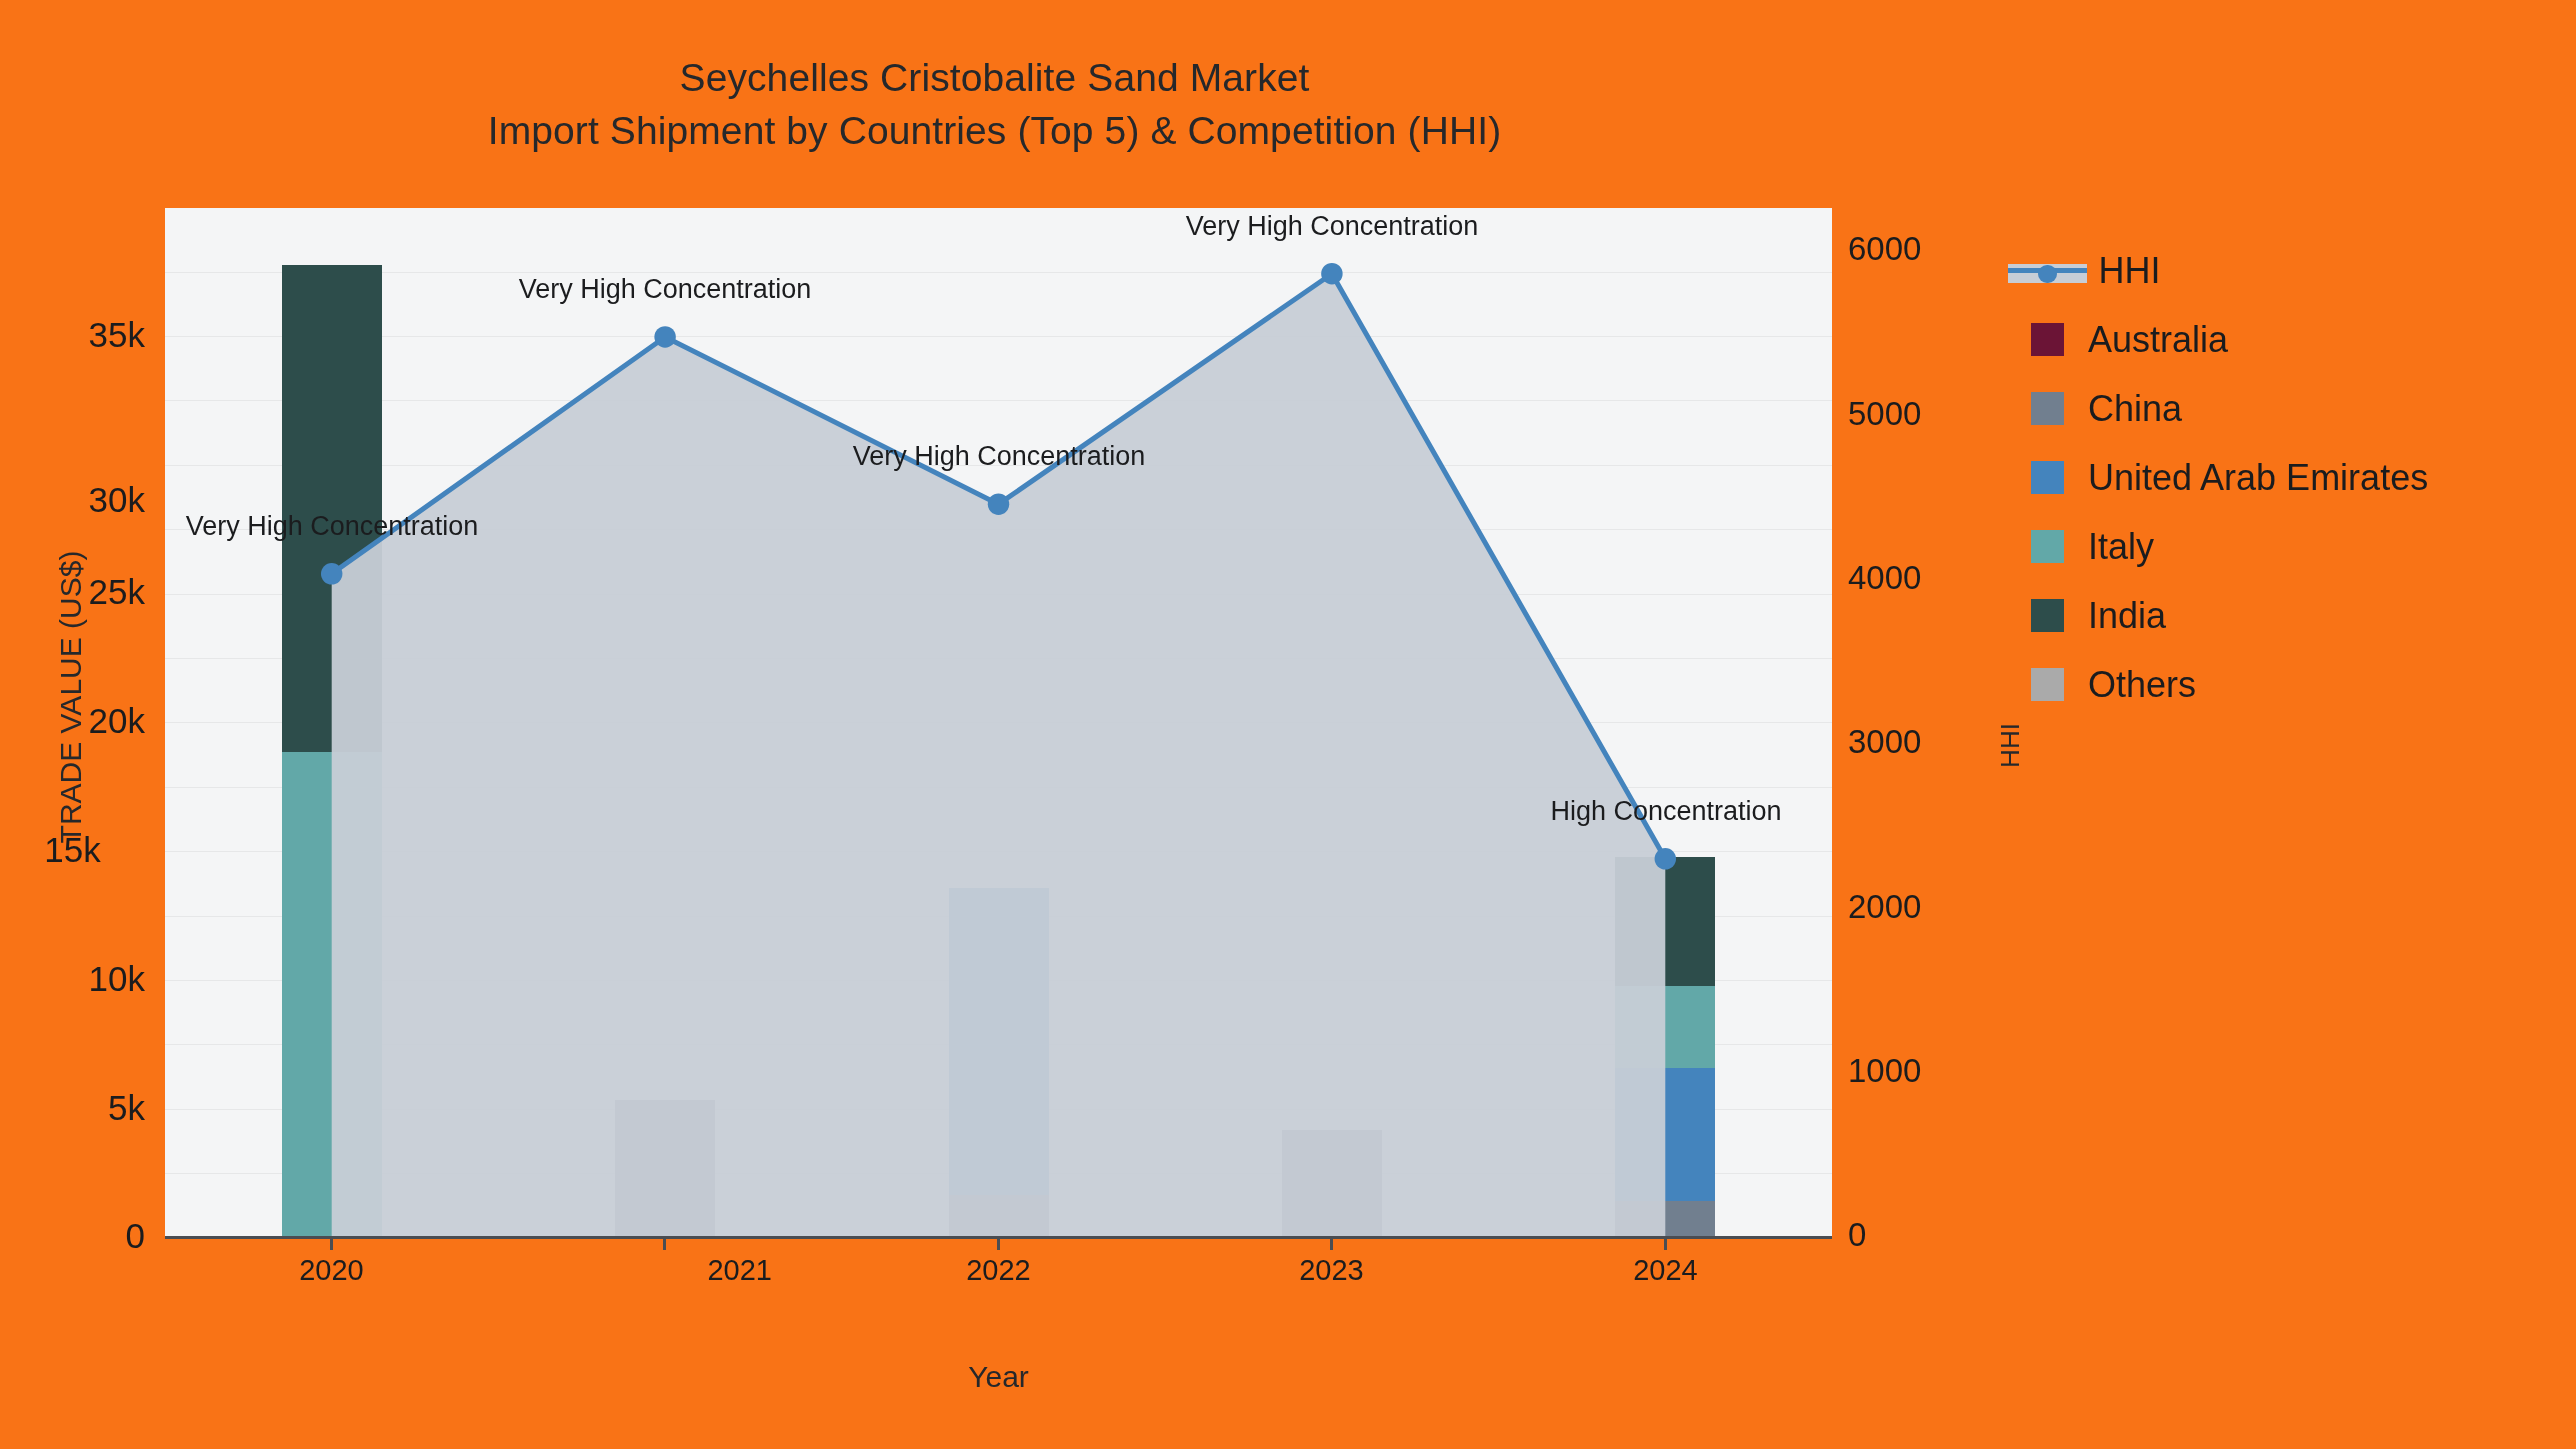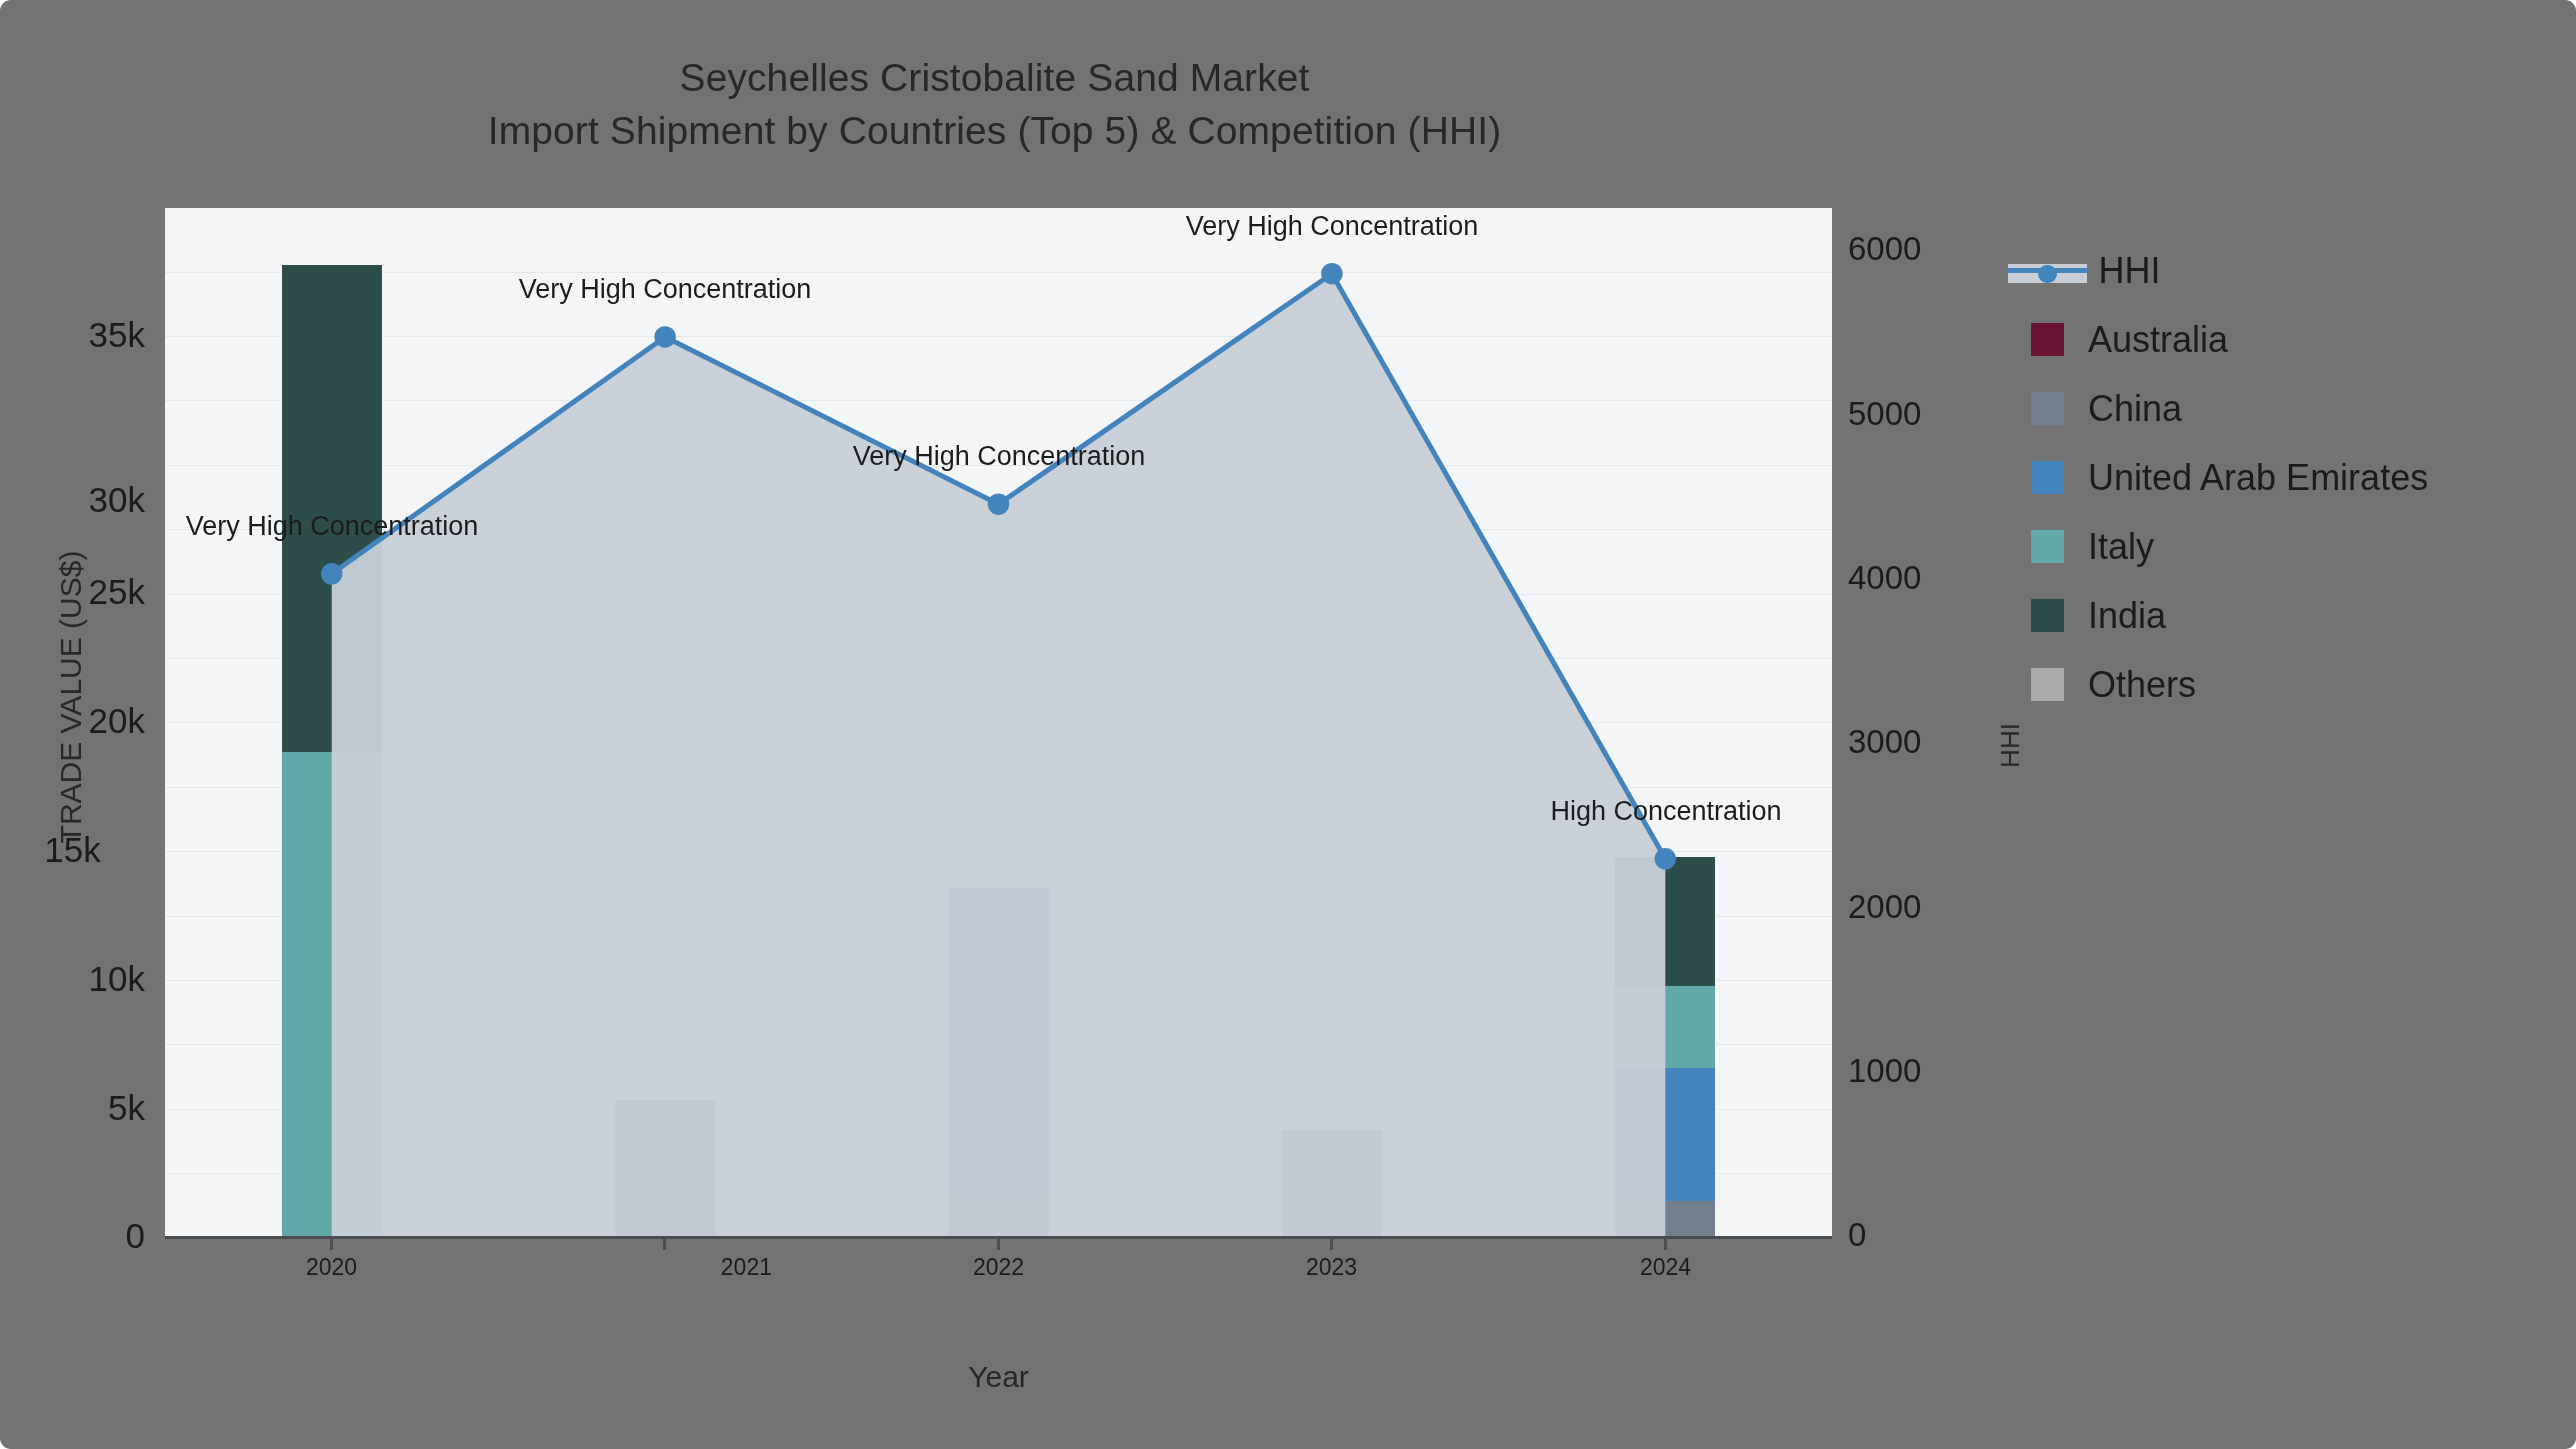--- a/index.html
+++ b/index.html
@@ -3,21 +3,21 @@
 <meta charset="utf-8">
 <style>
   * { box-sizing: border-box; }
   html, body {
     margin: 0; padding: 0;
     width: 2576px; height: 1449px;
     background: #ffffff;
     font-family: "Liberation Sans", sans-serif;
     overflow: hidden;
   }
-  #root { position: relative; width: 2576px; height: 1449px; background:#737373;border-radius:11px; }
+  #root { position: relative; width: 2576px; height: 1449px; background:#f97316; }
 
   
   .title-block {
     position: absolute; left: 0; top: 52px; width: 1989px;
     text-align: center; color: #26282b;
   }
   .title-line { font-size: 39px; line-height: 1.35; font-weight: 400; letter-spacing: 0.1px;}
 
   
   #plot {
@@ -41,21 +41,21 @@
 
   
   .bar-seg { position: absolute; }
 
   
   #hhi-svg { position: absolute; left: 0; top: 0; width: 1667px; height: 1030px; overflow: visible; }
   .ylab-left-wrap { position:absolute; left:0; width:147px; text-align:right; font-size:35px; color:#1b1c1e;}
   .ylab-right-wrap { position:absolute; left:1848px; width:172px; text-align:left; font-size:33px; color:#1b1c1e;}
   .xlab {
     position: absolute; top: 1254px; width: 215px; text-align: center;
-    font-size: 23px; color: #1b1c1e;
+    font-size: 29px; color: #1b1c1e;
   }
 
   .axis-title-x {
     position: absolute; left: 165px; top: 1360px; width: 1667px;
     text-align: center; font-size: 30px; color: #26282b;
   }
   .axis-title-y {
     position: absolute; left: -215px; top: 680px;
     width: 572px; text-align: center; font-size: 30px; color: #26282b;
     transform: rotate(-90deg); transform-origin: center center;

